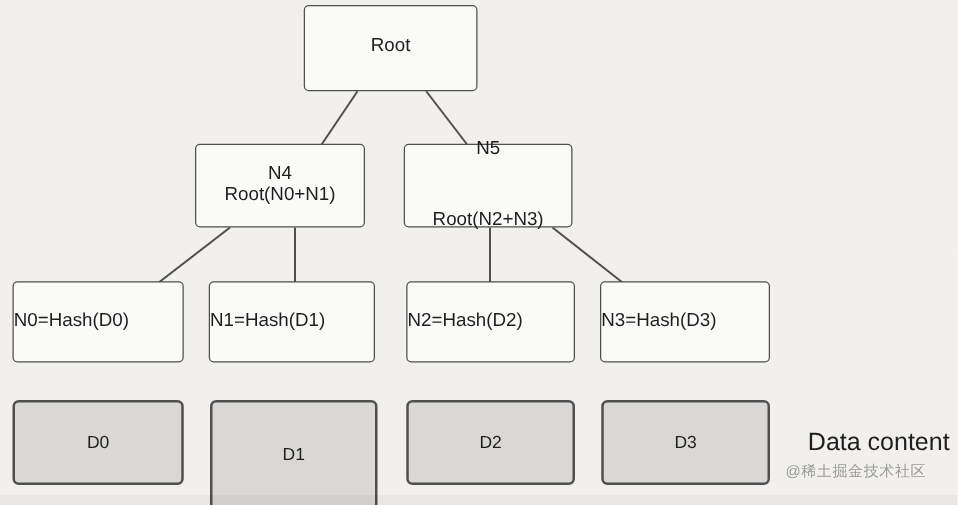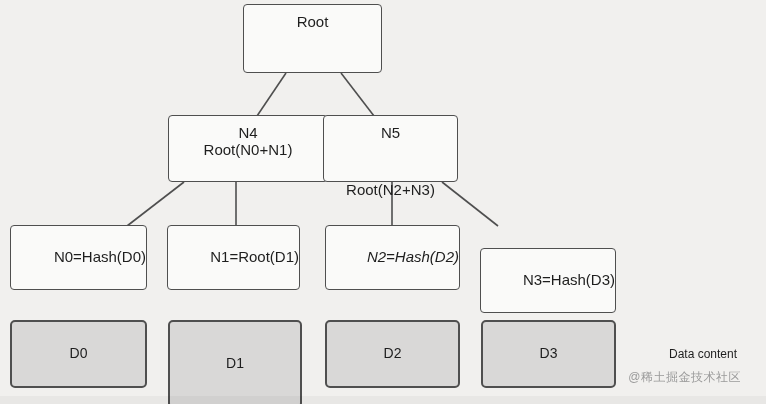--- a/index.html
+++ b/index.html
@@ -31,27 +31,27 @@
     background: var(--node-fill, #fafaf9);
     border: 1.6px solid var(--node-border, #4f4f4f);
     border-radius: 4px;
     color: var(--text, #1e1e1e);
     font-size: 15px;
     text-align: center;
   }
   .node.two-line {
     display: flex;
     flex-direction: column;
-    justify-content: flex-start;
+    justify-content: center;
     padding: 9px 4px 11px 4px;
   }
   .node.one-line {
     display: flex;
     align-items: center;
-    justify-content: flex-end;
+    justify-content: flex-start;
   }
   .node-label, .node-hash {
     line-height: 1.1;
     white-space: nowrap;
   }
   .datablock {
     position: absolute;
     box-sizing: border-box;
     background: var(--data-fill, #d9d8d7);
     border: 2px solid var(--node-border, #4f4f4f);
@@ -65,21 +65,21 @@
   .annotation {
     position: absolute;
     left: 640px;
     top: 320px;
     width: 126px;
     height: 68px;
     display: flex;
     align-items: center;
     justify-content: center;
     color: var(--text, #1c1c1c);
-    font-size: 12px;
+    font-size: 20px;
     white-space: nowrap;
   }
   .watermark {
     position: absolute;
     right: 25px;
     top: 369px;
     color: var(--watermark, #9b9b9b);
     font-size: 12px;
     letter-spacing: 0.5px;
     white-space: nowrap;
@@ -104,43 +104,43 @@
     <line class="connector" x1="184" y1="182" x2="127" y2="226"></line>
     <line class="connector" x1="236" y1="182" x2="236" y2="226"></line>
     <line class="connector" x1="392" y1="182" x2="392" y2="226"></line>
     <line class="connector" x1="442" y1="182" x2="498" y2="226"></line>
   </svg>
 
   <div class="node two-line" style="left:243px; top:4px; width:139px; height:69px;">
     <div class="node-label">Root</div>
   </div>
 
-  <div class="node two-line" style="left:168px; top:115px; width:160px; height:67px;">
+  <div class="node two-line" style="left:156px; top:115px; width:136px; height:67px;">
     <div class="node-label">N4</div>
     <div class="node-hash">Root(N0+N1)</div>
   </div>
 
   <div class="node two-line" style="left:323px; top:115px; width:135px; height:67px;gap:40px;">
     <div class="node-label">N5</div>
     <div class="node-hash">Root(N2+N3)</div>
   </div>
 
   <div class="node one-line" style="left:10px; top:225px; width:137px; height:65px;">
     <div class="node-label">N0=Hash(D0)</div>
   </div>
 
   <div class="node one-line" style="left:167px; top:225px; width:133px; height:65px;">
-    <div class="node-label">N1=Root(D1)</div>
+    <div class="node-label">N1=Hash(D1)</div>
   </div>
 
-  <div class="node one-line" style="left:325px; top:225px; width:135px; height:65px;font-style:italic;">
+  <div class="node one-line" style="left:325px; top:225px; width:135px; height:65px;">
     <div class="node-label">N2=Hash(D2)</div>
   </div>
 
-  <div class="node one-line" style="left:480px; top:225px; width:136px; height:65px;margin-top:23px;">
+  <div class="node one-line" style="left:480px; top:225px; width:136px; height:65px;">
     <div class="node-label">N3=Hash(D3)</div>
   </div>
 
   <div class="datablock" style="left:10px; top:320px; width:137px; height:68px;">
     <div class="node-label">D0</div>
   </div>
 
   <div class="datablock" style="left:168px; top:320px; width:134px; height:88px;">
     <div class="node-label">D1</div>
   </div>

